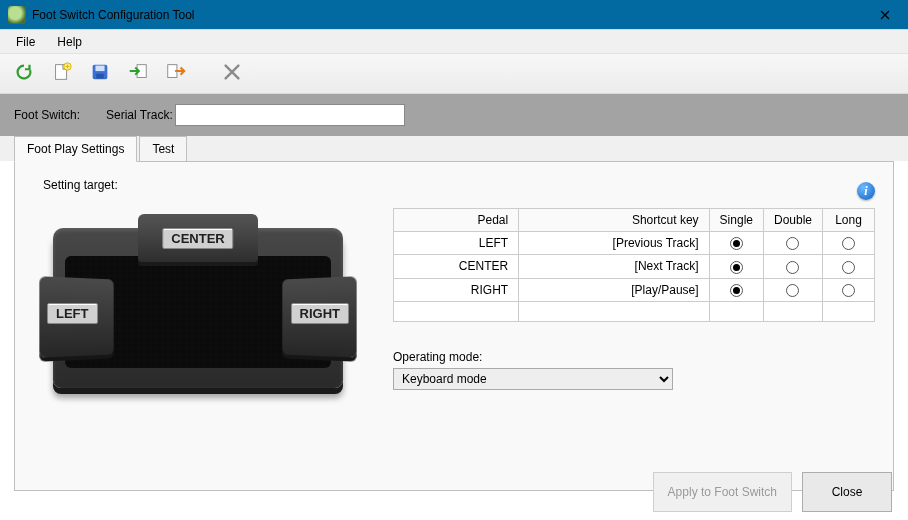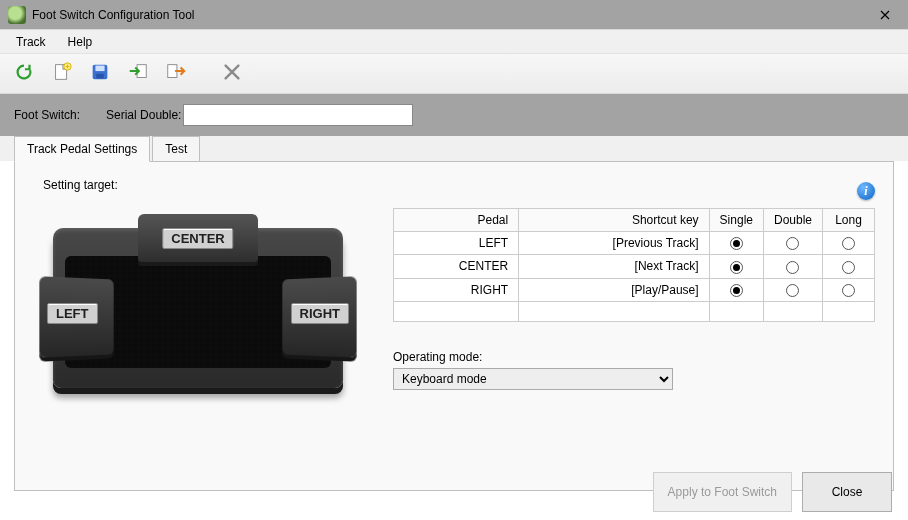--- a/index.html
+++ b/index.html
@@ -7,21 +7,21 @@
     font-family: "Segoe UI", Tahoma, Arial, sans-serif;
     font-size: 12px;
     background: #fff;
     color: #000;
     width: 908px;
     height: 520px;
     overflow: hidden;
   }
   .titlebar {
     height: 30px;
-    background: #a3a3a3;
+    background: #0369a1;
     border-bottom: 1px solid #d8d8d8;
     display: flex;
     align-items: center;
     padding: 0 6px 0 8px;
     position: relative;
   }
   .titlebar .appicon {
     width: 18px; height: 18px; margin-right: 6px;
     background: radial-gradient(circle at 40% 40%, #b8e090 0 40%, #4a7030 70%);
     border-radius: 3px;
@@ -178,21 +178,21 @@
   <div class="close">
     <span>
       <svg viewBox="0 0 10 10" width="10" height="10">
           <path d="M1 1 L9 9 M9 1 L1 9" stroke="currentColor" stroke-width="1.2" fill="none"></path>
         </svg>
     </span>
   </div>
 </div>
 
 <div class="menubar">
-  <div class="menuitem">Track</div>
+  <div class="menuitem">File</div>
   <div class="menuitem">Help</div>
 </div>
 
 <div class="toolbar">
   <div class="toolbtn icon-refresh" title="Refresh">
     <span>
       <svg viewBox="0 0 24 24">
           <path d="M12 5a7 7 0 1 0 6.7 5" fill="none" stroke="#2e9e2e" stroke-width="2.4"></path>
           <path d="M18 4v5h-5" fill="none" stroke="#2e9e2e" stroke-width="2.4"></path>
         </svg>
@@ -239,26 +239,26 @@
       <svg viewBox="0 0 24 24">
           <path d="M5 5l14 14M19 5L5 19" stroke="#8a8a8a" stroke-width="2.6" stroke-linecap="round"></path>
         </svg>
     </span>
   </div>
 </div>
 
 <div class="selectorbar">
   <span class="label">Foot Switch:</span>
   <span style="width:22px"></span>
-  <span class="label">Serial Double:</span>
+  <span class="label">Serial Track:</span>
   <input class="textinput" type="text" value="" style="">
 </div>
 
 <div class="tabstrip">
-  <div class="tab active">Track Pedal Settings</div>
+  <div class="tab active">Foot Play Settings</div>
   <div class="tab">Test</div>
 </div>
 
 <div class="tabpanel">
 
   <div class="targetrow">
     <span class="label" style="margin-left:10px">Setting target:</span>
   </div>
 
   <div class="content-columns">

